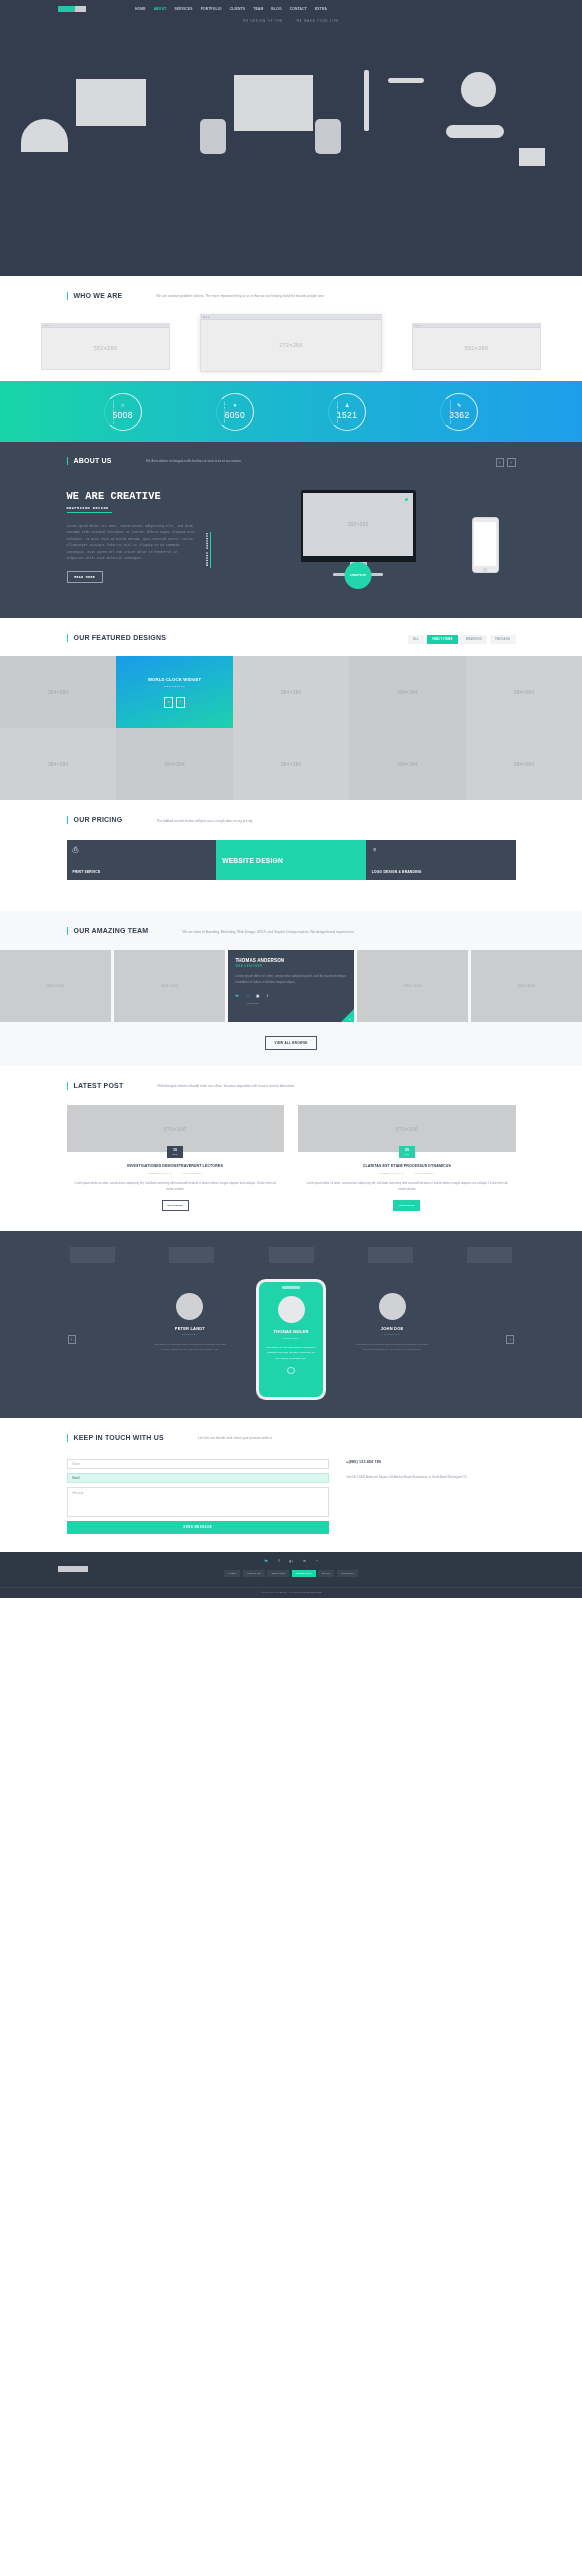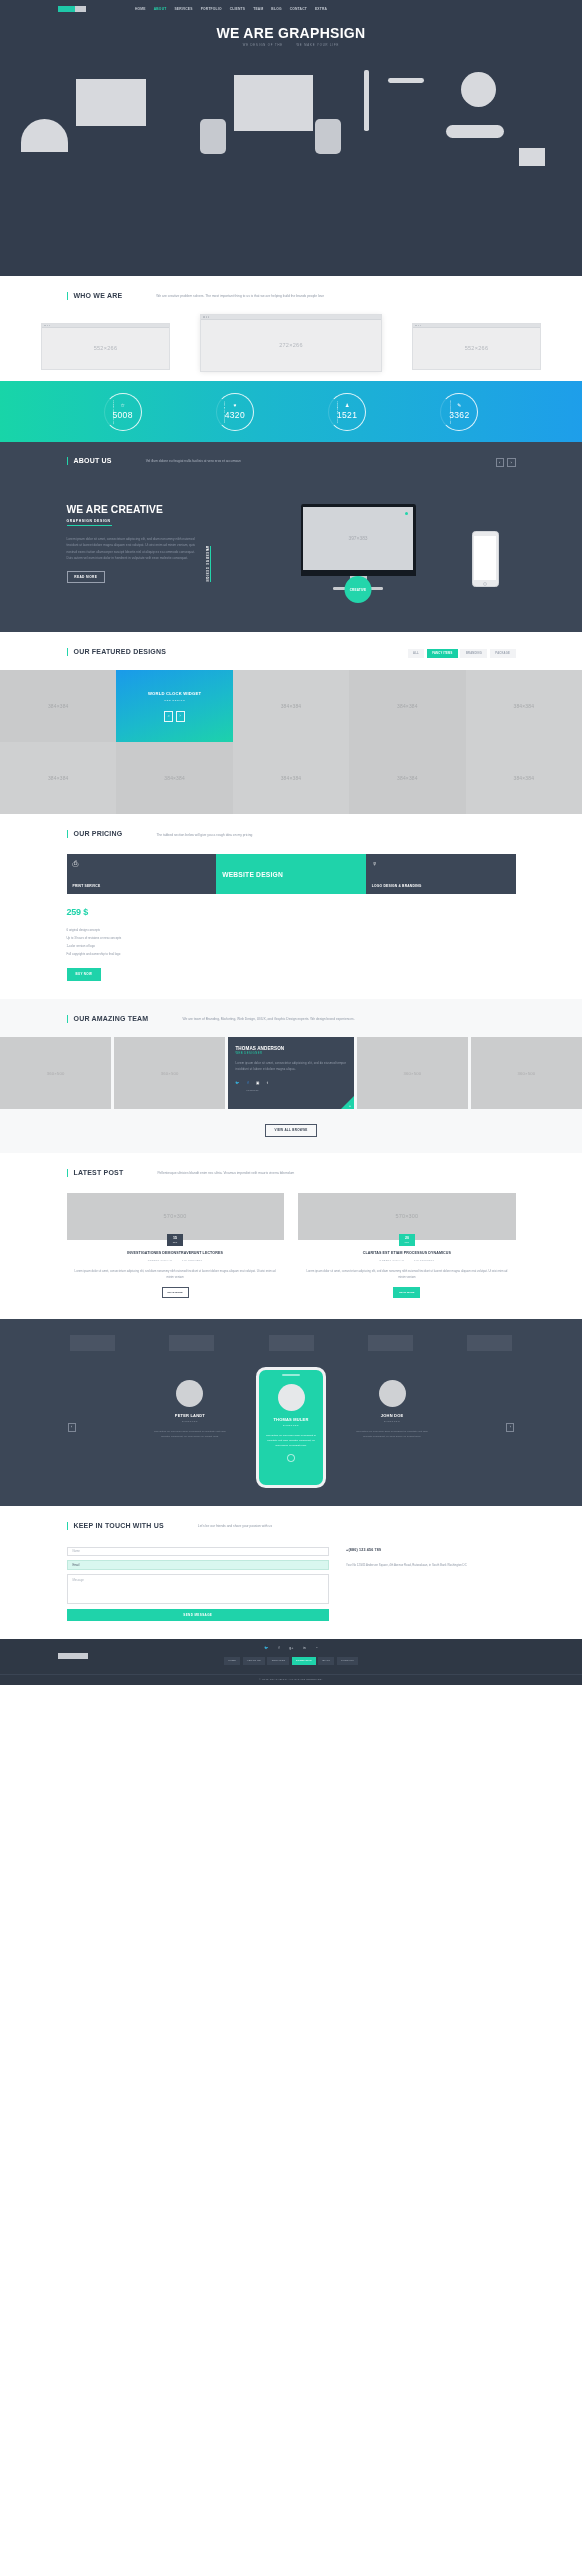--- a/index.html
+++ b/index.html
@@ -156,21 +156,21 @@
   .about { background: #3c4757; position: relative; overflow: hidden; padding-bottom: 16px; }
   .about .sec-head { padding-top: 14.6px; }
   .arrows { margin-left: auto; display: flex; gap: 3px; padding-top: 0.6px; }
   .arrows .ab {
     width: 8.5px; height: 9.7px;
     border: 0.6px solid #7e8796;
     color: #cfd4dc; font-size: 4.2px;
     display: flex; align-items: center; justify-content: center;
     cursor: pointer;
   }
-  .about-body { display: flex; position: relative; margin-top: 25px; }
+  .about-body { display: flex; position: relative; margin-top: 11px; font-family: Liberation Mono, monospace; }
   .about-left { width: 218px; }
   .about-left h2 { color:#fff; font-size: 10.3px; font-weight: bold; letter-spacing:0.1px; }
   .about-left .kicker { color:#ffffff; font-size: 3.4px; font-weight: bold; letter-spacing: 0.6px; margin-top: 3.6px; }
   .about-left .rule { width: 45px; height: 1px; background: #23d5ab; margin-top: 2.4px; }
   .about-left p {
     color: #8892a2; font-size: 3.2px; line-height: 6.4px;
     margin-top: 9.7px; width: 130px;
   }
   .readmore {
     margin-top: 9.7px; display: inline-block;
@@ -435,21 +435,20 @@
         <a href="#">SERVICES</a>
         <a href="#">PORTFOLIO</a>
         <a href="#">CLIENTS</a>
         <a href="#">TEAM</a>
         <a href="#">BLOG</a>
         <a href="#">CONTACT</a>
         <a href="#">EXTRA</a>
       </div>
     </nav>
 
-    <h1 class="hero-title">WE ARE GRAPHSIGN</h1>
     <div class="hero-sub">
       <span>WE DESIGN OF THE</span>
       <span>WE MAKE YOUR LIFE</span>
     </div>
 
     <div class="hero-art">
       <div class="ha" style="left:21px;top:73px;width:47px;height:33px;border-radius:24px 24px 0 0;"></div>
       <div class="ha" style="left:76px;top:33px;width:70px;height:47px;"></div>
       <div class="ha" style="left:234px;top:29px;width:79px;height:56px;"></div>
       <div class="ha soft" style="left:200px;top:73px;width:25.5px;height:35px;border-radius:4.9px;"></div>
@@ -503,21 +502,21 @@
         <div class="ring">
           <div class="cap">TOTAL PROJECTS</div>
           <div class="ic">☆</div>
           <div class="num">5008</div>
         </div>
       </div>
       <div class="counter">
         <div class="ring">
           <div class="cap">HAPPY CLIENTS</div>
           <div class="ic">♥</div>
-          <div class="num">4320</div>
+          <div class="num">6050</div>
         </div>
       </div>
       <div class="counter">
         <div class="ring">
           <div class="cap">TEAM MEMBERS</div>
           <div class="ic">♟</div>
           <div class="num">1521</div>
         </div>
       </div>
       <div class="counter">
@@ -625,30 +624,20 @@
         <div class="ptab active">
           <div class="plabel">WEBSITE DESIGN</div>
         </div>
         <div class="ptab">
           <div class="picon">♀</div>
           <div class="plabel">LOGO DESIGN &amp; BRANDING</div>
         </div>
       </div>
 
       <div class="pcols">
-        <div class="pcol hot">
-          <div class="price">259 $</div>
-          <ul>
-            <li>6 original design concepts</li>
-            <li>Up to 3 hours of revisions or new concepts</li>
-            <li>1-color version of logo</li>
-            <li>Full copyrights and ownership to final logo</li>
-          </ul>
-          <div class="buy">BUY NOW</div>
-        </div>
       </div>
     </div>
   </section>
 
   <section class="team">
     <div class="container">
       <div class="sec-head">
         <div class="sec-title">OUR AMAZING TEAM</div>
         <div class="sec-desc">We are team of Branding, Marketing, Web Design, UI/UX, and Graphic Design experts. We design brand experiences.</div>
       </div>

